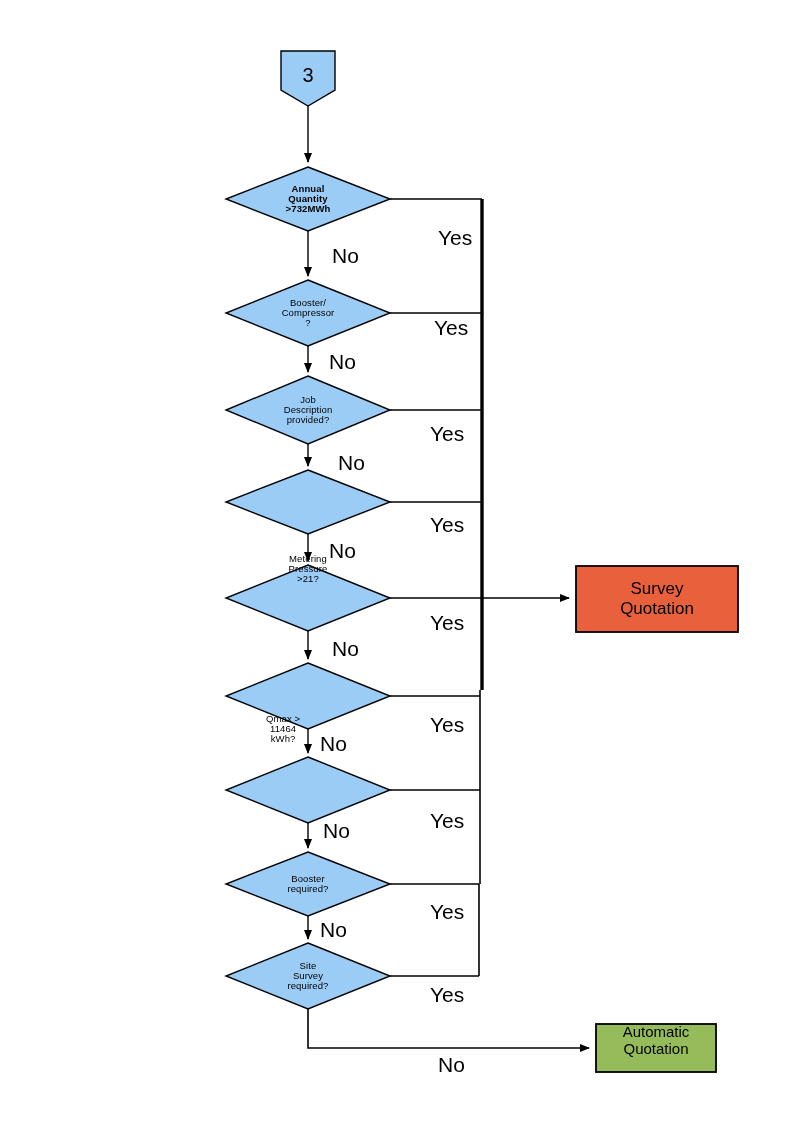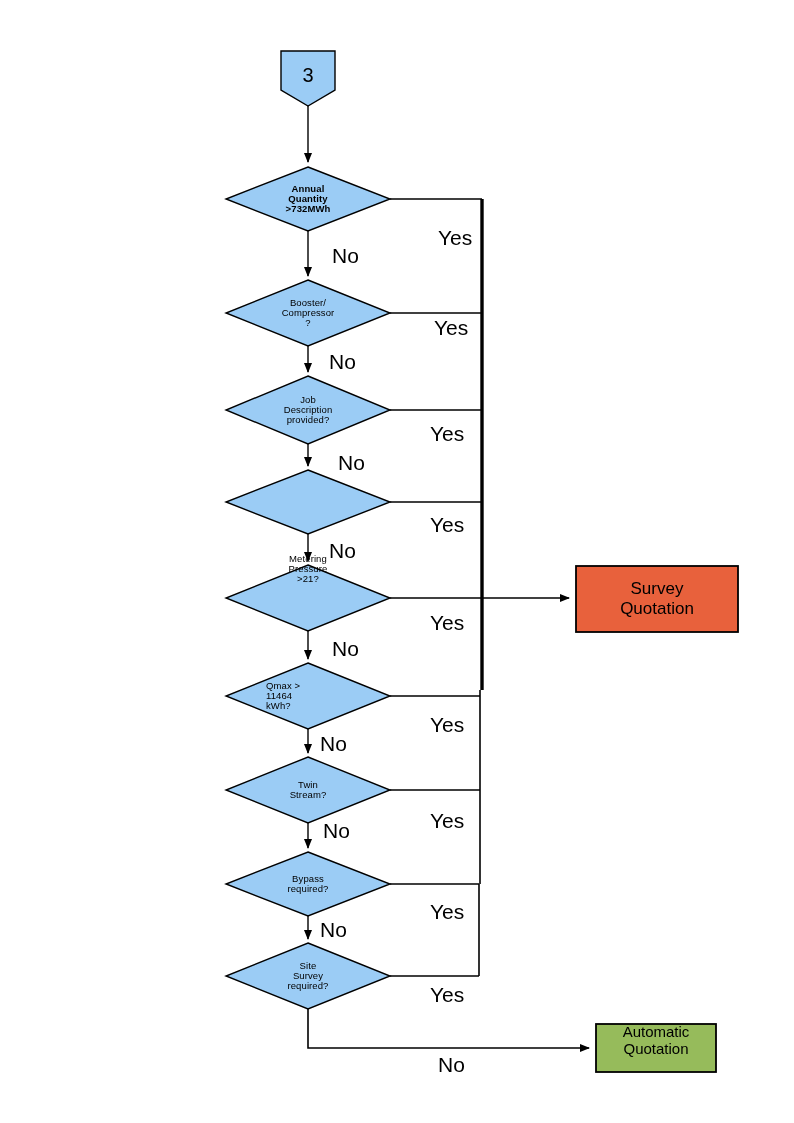--- a/index.html
+++ b/index.html
@@ -40,21 +40,22 @@
     pointer-events: none;
     line-height: 1.02;
     white-space: pre-line;
   }
   .diamond-label {
     font-size: 9.5px;
     letter-spacing: 0.1px;
   }
   .diamond-label.left-align {
     justify-content: flex-start;
-    text-align: left;
+    text-align: center;
+    margin-top: 33px;
   }
   .terminal-label {
     font-size: 17px;
     line-height: 1.15;
   }
   .connector-label {
     font-size: 20px;
   }
   .edge-label {
     position: absolute;
@@ -150,24 +151,22 @@
 
 
   <div class="node-text diamond-label" style="left:246px; top:546px; width:124px; height:46px;text-align:center;">Metering
 Pressure
 &gt;21?</div>
 
   <div class="node-text diamond-label left-align" style="left:266px; top:673px; width:110px; height:46px;">Qmax &gt;
 11464
 kWh?</div>
 
-  <div class="node-text diamond-label" style="left:246px; top:773px; width:124px; height:34px;">Twin
-Stream?</div>
-
-  <div class="node-text diamond-label" style="left:246px; top:867px; width:124px; height:34px;">Bypass
+
+  <div class="node-text diamond-label" style="left:246px; top:867px; width:124px; height:34px;">Booster
 required?</div>
 
   <div class="node-text diamond-label" style="left:246px; top:953px; width:124px; height:46px;">Site
 Survey
 required?</div>
 
   <div class="node-text terminal-label" style="left:576px; top:566px; width:162px; height:66px;">Survey
 Quotation</div>
 
   <div class="node-text terminal-label" style="left:596px; top:1024px; width:120px; height:32px; font-size:15px;">Automatic

